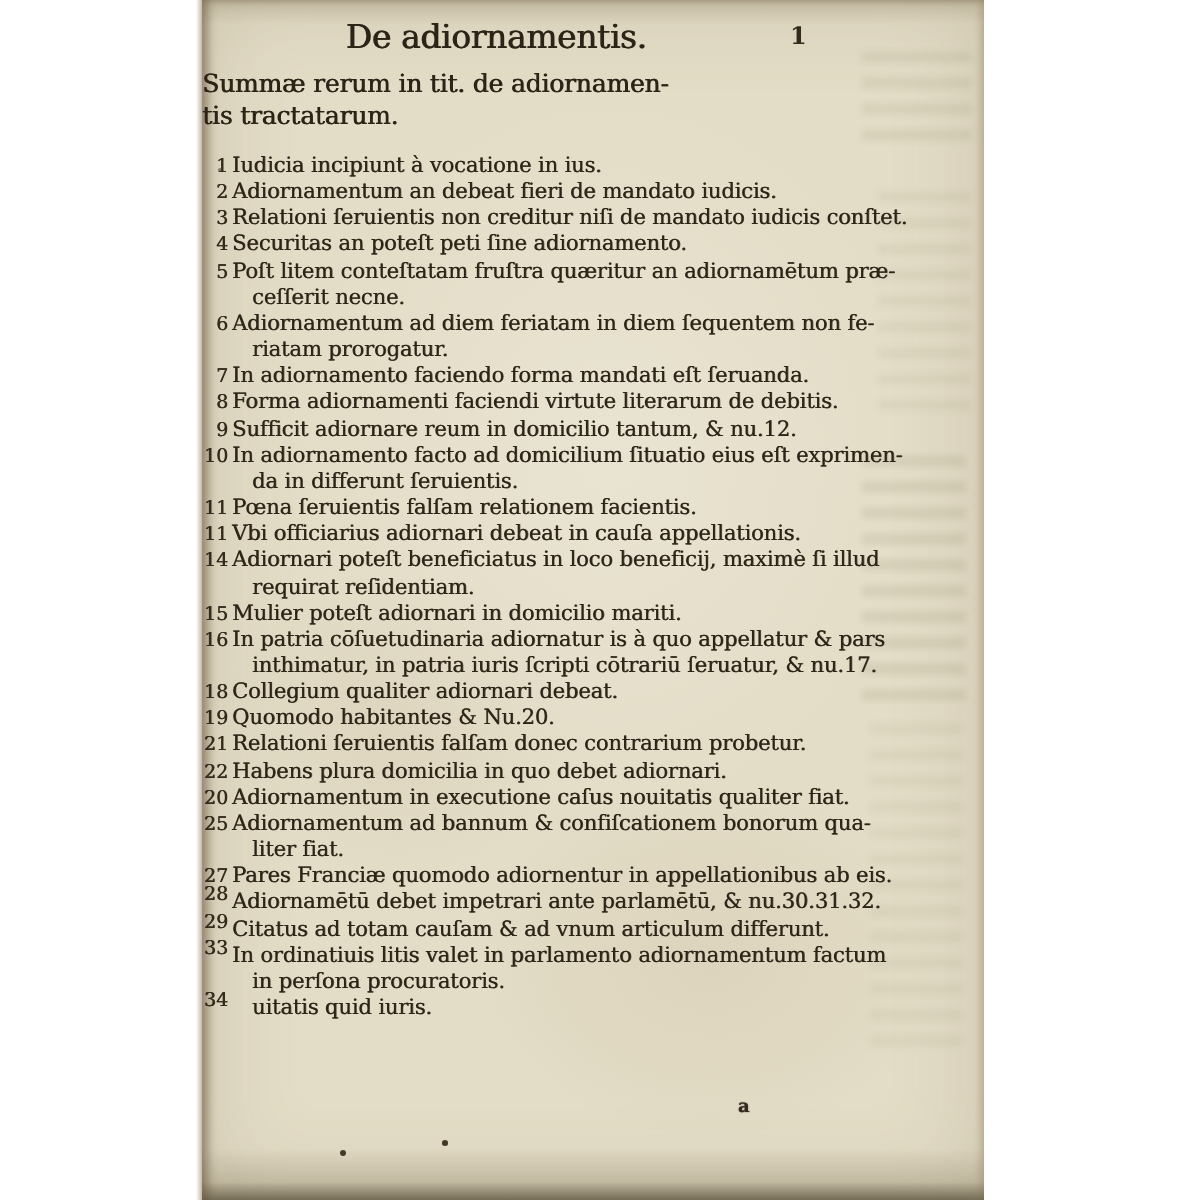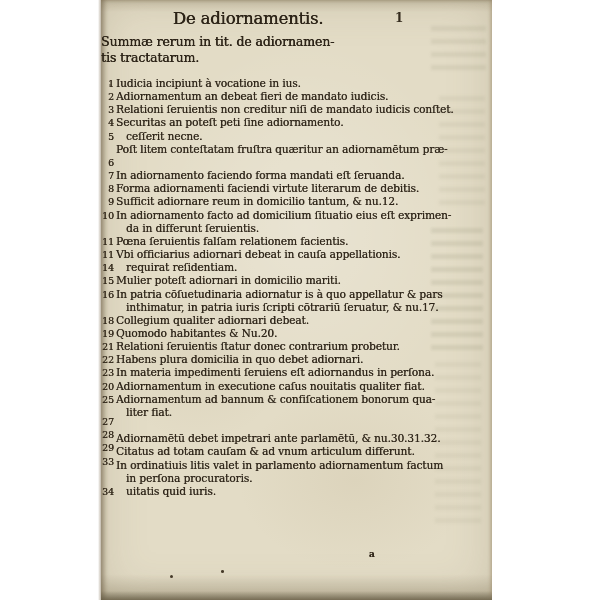--- a/index.html
+++ b/index.html
@@ -139,26 +139,30 @@
       </li>
       <li class="item">
         <span class="num">4</span>
         <span class="txt">
           <span class="line">Securitas an poteſt peti ſine adiornamento.</span>
         </span>
       </li>
       <li class="item">
         <span class="num">5</span>
         <span class="txt">
+          <span class="line">Poſt litem conteſtatam fruſtra quæritur an adiornamētum præ-</span>
           <span class="line cont">ceſſerit necne.</span>
-          <span class="line">Poſt litem conteſtatam fruſtra quæritur an adiornamētum præ-</span>
         </span>
       </li>
       <li class="item">
         <span class="num">6</span>
+        <span class="txt">
+          <span class="line">Adiornamentum ad diem feriatam in diem ſequentem non fe-</span>
+          <span class="line cont">riatam prorogatur.</span>
+        </span>
       </li>
       <li class="item">
         <span class="num">7</span>
         <span class="txt">
           <span class="line">In adiornamento faciendo forma mandati eſt ſeruanda.</span>
         </span>
       </li>
       <li class="item">
         <span class="num">8</span>
         <span class="txt">
@@ -186,20 +190,21 @@
       </li>
       <li class="item">
         <span class="num">11</span>
         <span class="txt">
           <span class="line">Vbi officiarius adiornari debeat in cauſa appellationis.</span>
         </span>
       </li>
       <li class="item">
         <span class="num">14</span>
         <span class="txt">
+          <span class="line">Adiornari poteſt beneficiatus in loco beneficij, maximè ſi illud</span>
           <span class="line cont">requirat reſidentiam.</span>
         </span>
       </li>
       <li class="item">
         <span class="num">15</span>
         <span class="txt">
           <span class="line">Mulier poteſt adiornari in domicilio mariti.</span>
         </span>
       </li>
       <li class="item">
@@ -217,50 +222,47 @@
       </li>
       <li class="item">
         <span class="num">19</span>
         <span class="txt">
           <span class="line">Quomodo habitantes &amp; Nu.20.</span>
         </span>
       </li>
       <li class="item">
         <span class="num">21</span>
         <span class="txt">
-          <span class="line">Relationi ſeruientis ſtatur donec contrarium probetur.</span>
+          <span class="line">Relationi ſeruientis falſam donec contrarium probetur.</span>
         </span>
       </li>
       <li class="item">
         <span class="num">22</span>
         <span class="txt">
           <span class="line">Habens plura domicilia in quo debet adiornari.</span>
-        </span>
-      </li>
-      <li class="item">
-        <span class="num">23</span>
-        <span class="txt">
-          <span class="line">In materia impedimenti ſeruiens eſt adiornandus in perſona.</span>
         </span>
       </li>
       <li class="item">
         <span class="num">20</span>
         <span class="txt">
           <span class="line">Adiornamentum in executione caſus nouitatis qualiter fiat.</span>
         </span>
       </li>
       <li class="item">
         <span class="num">25</span>
         <span class="txt">
           <span class="line">Adiornamentum ad bannum &amp; confiſcationem bonorum qua-</span>
           <span class="line cont">liter fiat.</span>
         </span>
       </li>
       <li class="item">
         <span class="num">27</span>
+        <span class="txt">
+          <span class="line">Pares Franciæ quomodo adiornentur in appellationibus ab eis.</span>
+        </span>
       </li>
       <li class="item">
         <span class="num">28</span>
         <span class="txt">
           <span class="line">Adiornamētū debet impetrari ante parlamētū, &amp; nu.30.31.32.</span>
         </span>
       </li>
       <li class="item">
         <span class="num">29</span>
         <span class="txt">

